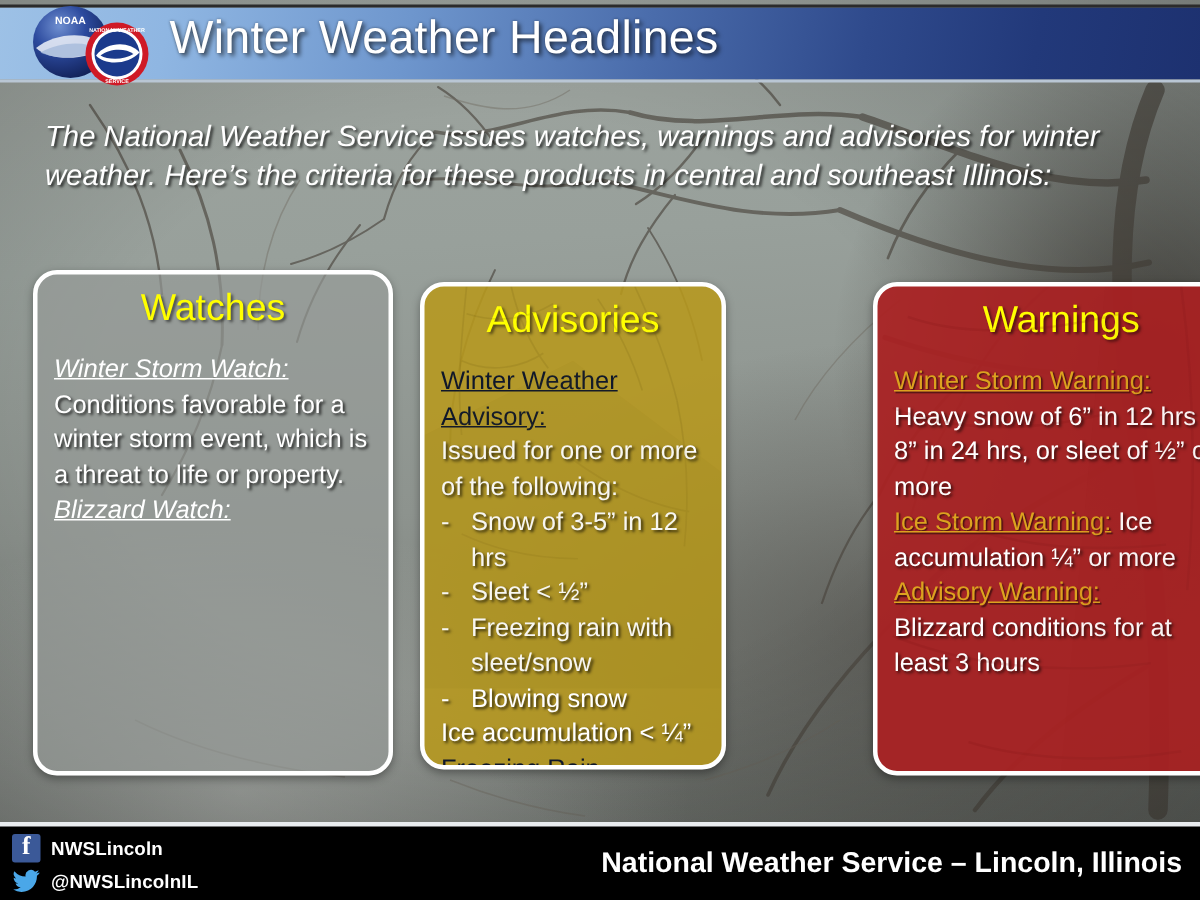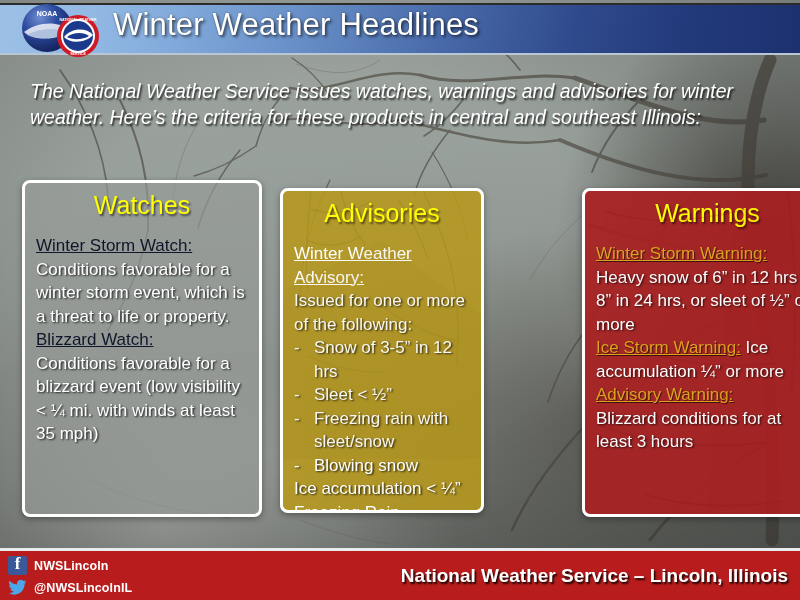--- a/index.html
+++ b/index.html
@@ -66,21 +66,21 @@
     position: absolute; left: 30px; top: 78px; width: 720px;
     font-size: 19.5px; line-height: 26px; color: #ffffff;
     text-shadow: 1.5px 1.5px 2px rgba(0,0,0,.75);
     font-style: italic;
   }
 
   
   .panel {
     position: absolute;
     border: 3px solid #ffffff;
-    border-radius: 8px;
+    border-radius: 16px;
     padding: 8px 11px 16px 11px;
     box-shadow: 0 2px 6px rgba(0,0,0,.35);
     overflow: hidden;
   }
   .panel-title {
     text-align: center;
     font-size: 25px;
     color: #ffff00;
     margin-bottom: 14px;
     text-shadow: 1.5px 1.5px 2px rgba(0,0,0,.55);
@@ -94,50 +94,50 @@
     display: inline-block;
   }
   .panel-body p { margin: 0; }
 
   
   #panel-watches {
     left: 22px; top: 180px; width: 240px; height: 337px;
     background: rgba(150,155,152,0.66);
   }
   #panel-watches .panel-body { color: #ffffff; text-shadow: 1.4px 1.4px 2px rgba(0,0,0,.8); }
-  #panel-watches .sub { color: #0f172a; text-shadow: none; }
+  #panel-watches .sub { color: #ffffff; text-shadow: none; font-style: italic; }
 
   
   #panel-advisories {
     left: 280px; top: 188px; width: 204px; height: 325px;
     background: rgba(183,152,28,0.88);
   }
   #panel-advisories .panel-body { color: #ffffff; text-shadow: 1.4px 1.4px 2px rgba(0,0,0,.75); }
-  #panel-advisories .sub { color: #ffffff; text-shadow: none; }
+  #panel-advisories .sub { color: #0f172a; text-shadow: none; }
   #panel-advisories ul { list-style: none; margin: 0; padding: 0; }
   #panel-advisories li { display: flex; gap: 12px; }
   #panel-advisories li .dash { width: 8px; flex: none; }
 
   
   #panel-warnings {
     left: 538px; top: 188px; width: 251px; height: 329px;
     background: rgba(170,33,34,0.93);
     margin-left: 44px;
   }
   #panel-warnings .panel-body { color: #ffffff; text-shadow: 1.4px 1.4px 2px rgba(0,0,0,.7); }
   #panel-warnings .sub { color: #dca21f; text-shadow: 1px 1px 1px rgba(0,0,0,.6); }
 
   .panel-texture {
     position: absolute; inset: 0; pointer-events: none; opacity: .28;
   }
 
   
   .footer {
     position: absolute; left: 0; bottom: 0; width: 800px; height: 52px;
-    background: #b91c1c;
+    background: #000000;
     border-top: 3px solid #e9ecef;
   }
   .social {
     position: absolute; left: 8px; top: 5px;
     display: flex; flex-direction: column; gap: 3px;
   }
   .social-row { display: flex; align-items: center; gap: 7px; }
   .social-row .label {
     color: #ffffff; font-size: 12.5px; font-weight: bold; letter-spacing: .1px;
   }
@@ -236,21 +236,21 @@
   </svg>
 
   <div class="header-title">Winter Weather Headlines</div>
 
   <div class="intro">The National Weather Service issues watches, warnings and advisories for winter weather.  Here’s the criteria for these products in central and southeast Illinois:</div>
 
   <div class="panel" id="panel-watches">
     <div class="panel-title">Watches</div>
     <div class="panel-body">
       <p><span class="sub">Winter Storm Watch:</span><br><span>Conditions favorable for a winter storm event, which is a threat to life or property.</span></p>
-      <p><span class="sub">Blizzard Watch:</span><br><span>Conditions favorable for a blizzard event (low visibility &lt; ¼ mi. with winds at least 35 mph)</span></p>
+      <p><span class="sub">Blizzard Watch:</span><br></p>
     </div>
   </div>
 
   <div class="panel" id="panel-advisories">
     <svg class="panel-texture" viewBox="0 0 240 325" preserveAspectRatio="none">
       <g stroke="#6d5a10" fill="none" stroke-width="1.4" opacity=".55">
         <path d="M34 0 C30 40 26 80 30 120"></path>
         <path d="M34 22 C60 30 84 26 104 14"></path>
         <path d="M30 60 C52 70 78 66 96 54"></path>
         <path d="M70 0 C76 26 86 48 100 66"></path>

